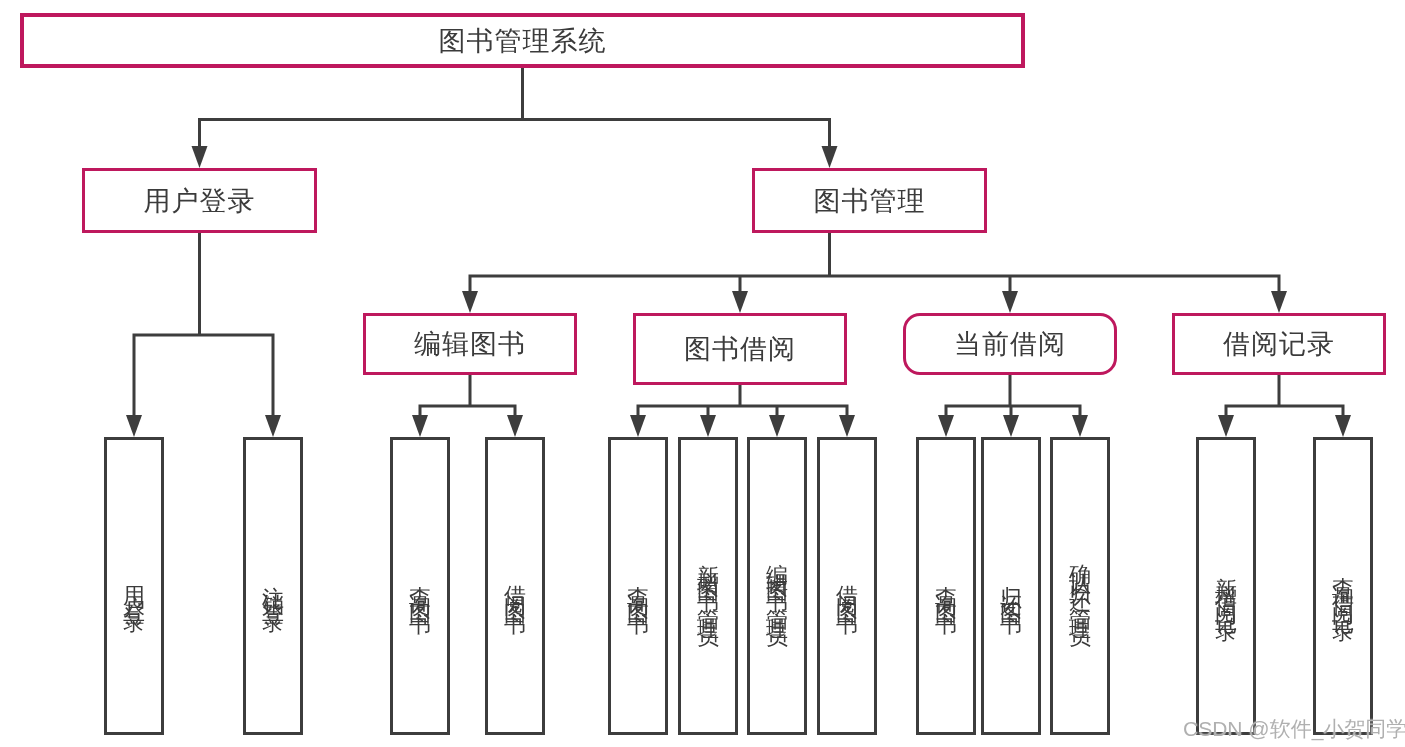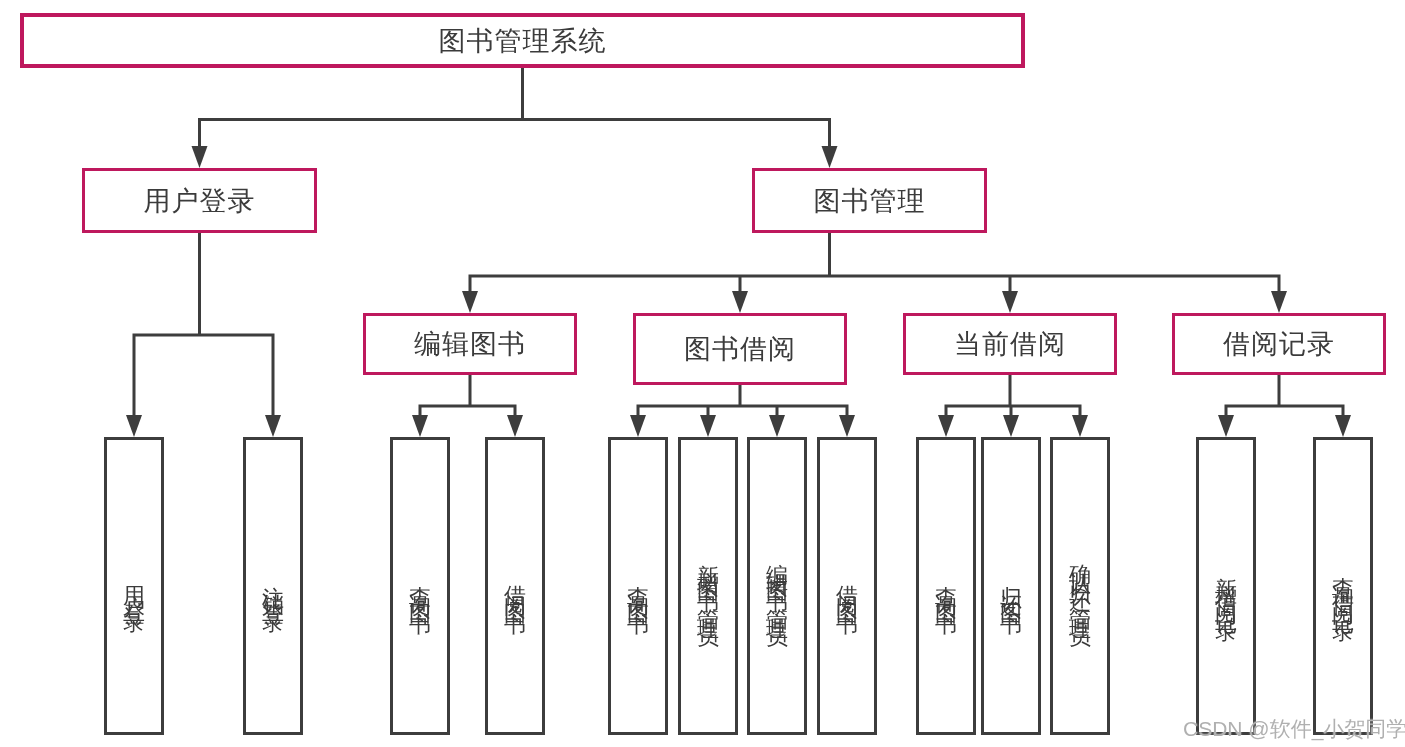--- a/index.html
+++ b/index.html
@@ -117,21 +117,21 @@
   <div class="hbox" style="left:752px; top:168px; width:235px; height:65px;">
     <span>图书管理</span>
   </div>
 
   <div class="hbox" style="left:363px; top:313px; width:214px; height:62px;">
     <span>编辑图书</span>
   </div>
   <div class="hbox" style="left:633px; top:313px; width:214px; height:72px;">
     <span>图书借阅</span>
   </div>
-  <div class="hbox" style="left:903px; top:313px; width:214px; height:62px;">
+  <div class="hbox" style="left:903px; top:313px; width:214px; height:62px;border-radius:17px;">
     <span>当前借阅</span>
   </div>
   <div class="hbox" style="left:1172px; top:313px; width:214px; height:62px;">
     <span>借阅记录</span>
   </div>
 
   <div class="leaf" style="left:104px;">
     <span>用户登录</span>
   </div>
   <div class="leaf" style="left:243px;">

